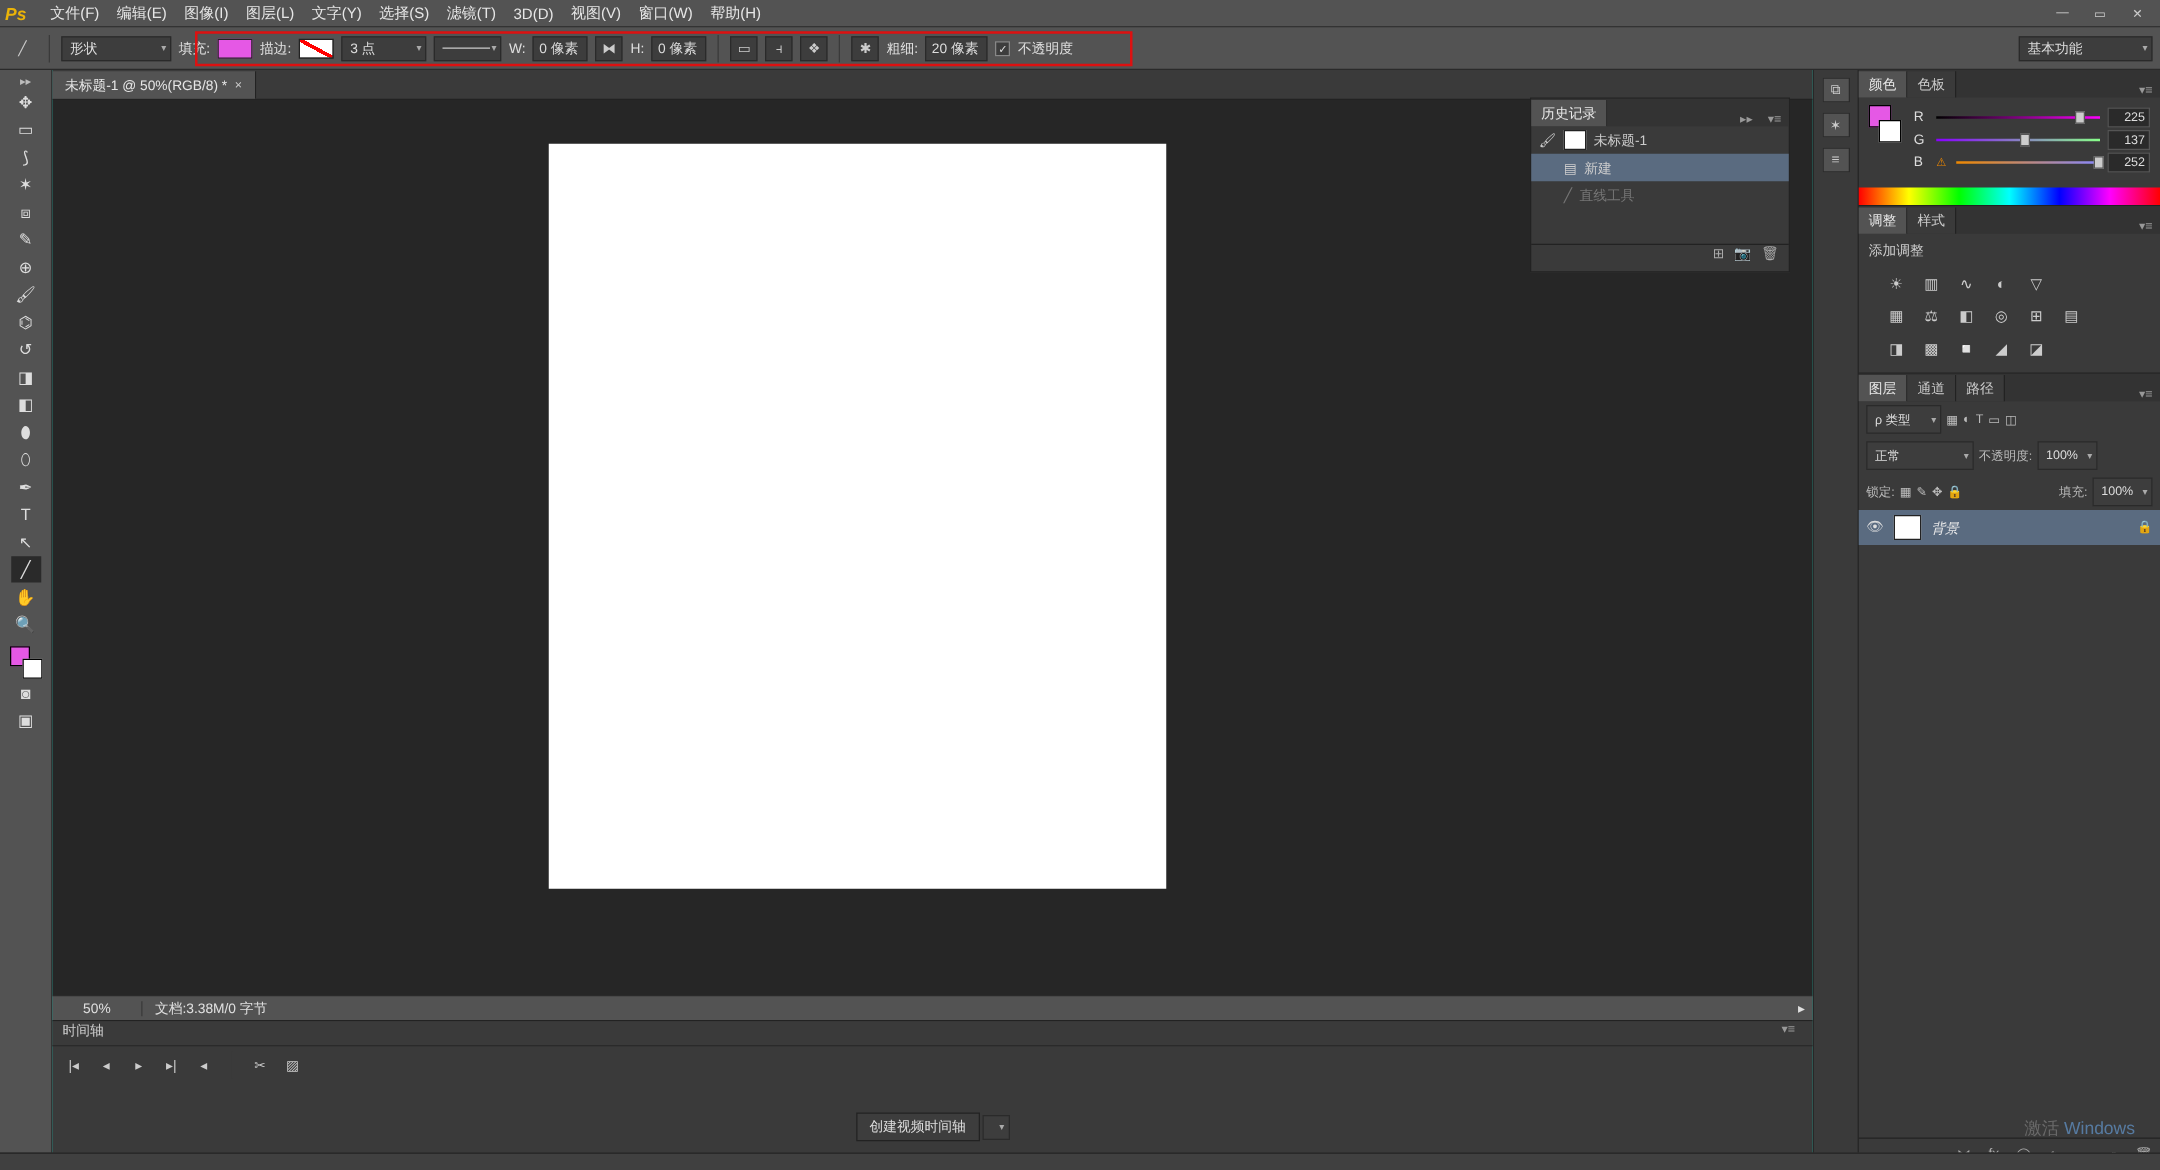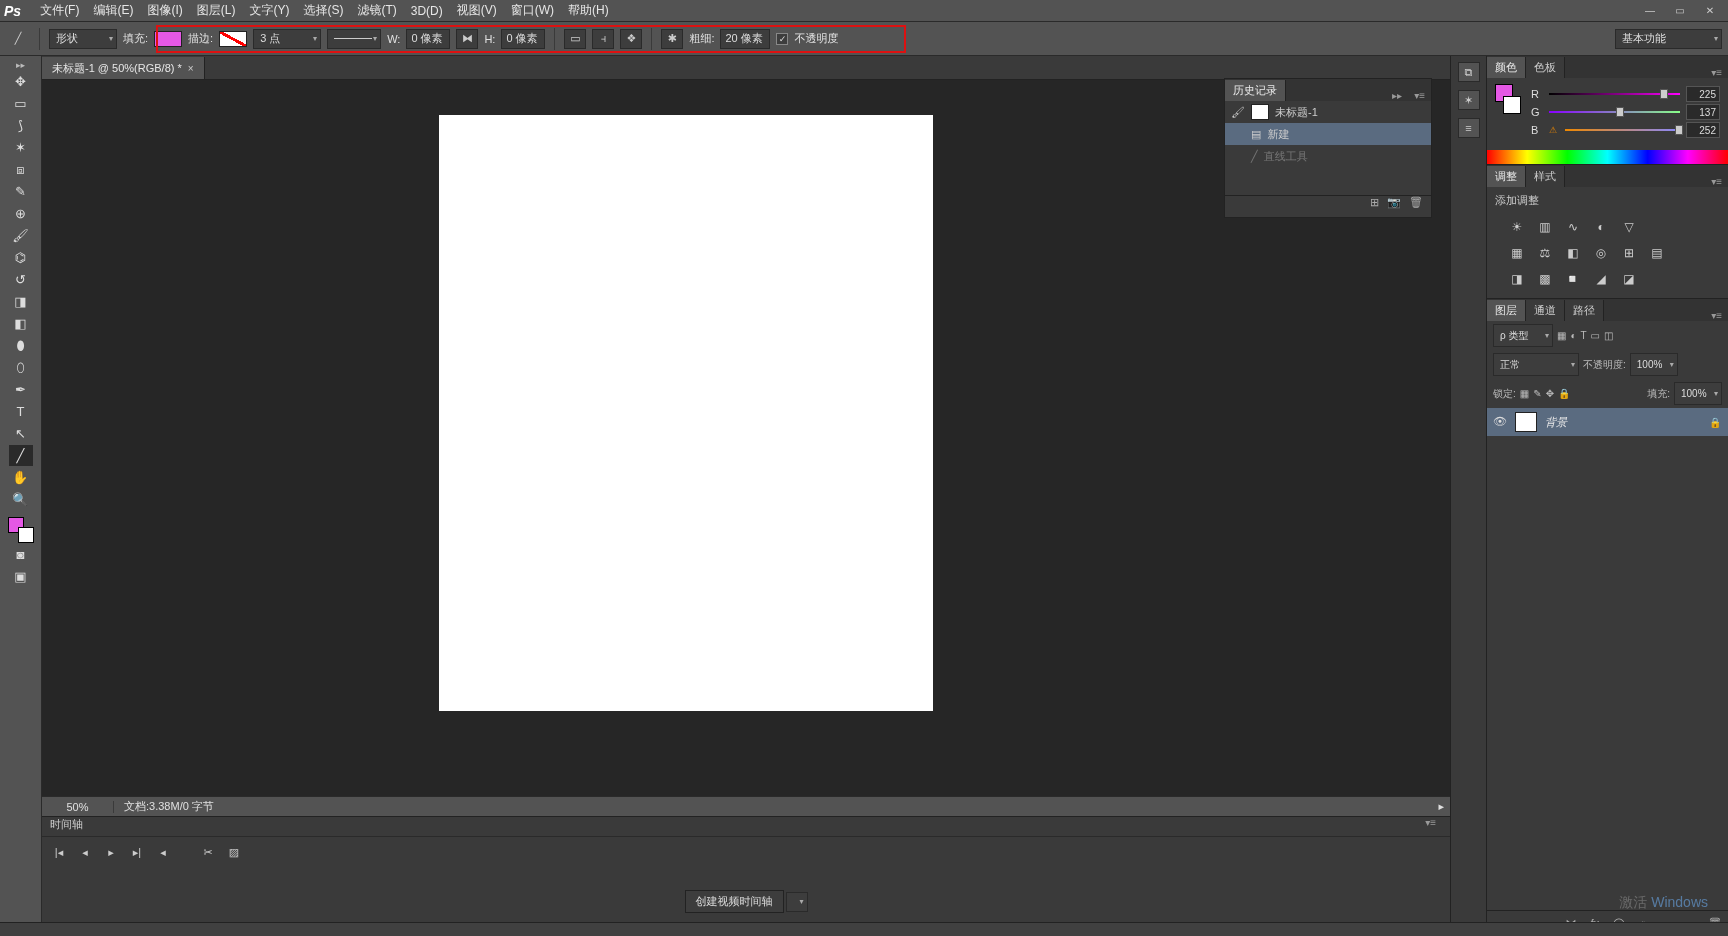--- a/index.html
+++ b/index.html
@@ -1,18 +1,18 @@
 <!DOCTYPE html>
 <html><head>
 <meta charset="utf-8">
 <style>
 * { margin:0; padding:0; box-sizing:border-box; font-family:"Microsoft YaHei",Arial,sans-serif; user-select:none; }
 body { background:#535353; color:#ccc; font-size:11px; width:1728px; height:936px; overflow:hidden; position:relative; }
 .menubar { height:22px; background:#535353; display:flex; align-items:center; padding:0 4px; border-bottom:1px solid #2a2a2a; }
-.ps-logo { color:#ffffff; font-weight:bold; font-size:14px; margin-right:12px; font-style:italic; }
+.ps-logo { color:#eab308; font-weight:bold; font-size:14px; margin-right:12px; font-style:italic; }
 .menubar .mi { padding:2px 7px; color:#e6e6e6; font-size:12px; cursor:default; }
 .winctrl { margin-left:auto; display:flex; gap:2px; }
 .winctrl span { width:28px; height:18px; display:flex; align-items:center; justify-content:center; color:#ccc; font-size:10px; }
 
 .optbar { height:34px; background:#535353; display:flex; align-items:center; padding:0 6px; gap:6px; border-bottom:1px solid #2a2a2a; position:relative; }
 .optbar .redbox { position:absolute; left:156px; top:3px; width:750px; height:28px; border:2px solid #d11; pointer-events:none; }
 .tool-ico { width:24px; height:24px; display:flex; align-items:center; justify-content:center; }
 .dd { background:#3d3d3d; border:1px solid #2a2a2a; height:20px; display:flex; align-items:center; padding:0 14px 0 6px; position:relative; color:#ddd; font-size:11px; }
 .dd::after { content:"▾"; position:absolute; right:3px; font-size:8px; color:#aaa; }
 .swatch { width:28px; height:16px; border:1px solid #222; }
@@ -125,21 +125,21 @@
     <span>—</span>
     <span>▭</span>
     <span>✕</span>
   </div>
 </div>
 
 <div class="optbar">
   <div class="redbox"></div>
   <span class="tool-ico">╱</span>
   <div class="sep"></div>
-  <div class="dd" style="width:68px">形状</div>
+  <div class="dd" style="width:88px">形状</div>
   <span class="lbl">填充:</span>
   <div class="swatch fill-pink"></div>
   <span class="lbl">描边:</span>
   <div class="swatch stroke-none"></div>
   <div class="dd" style="width:68px">3 点</div>
   <div class="dd" style="width:54px;padding:0">
       <div style="height:1px;background:#ccc;width:38px;margin-left:6px"></div>
     </div>
   <span class="lbl">W:</span>
   <input class="numin" value="0 像素" style="">

